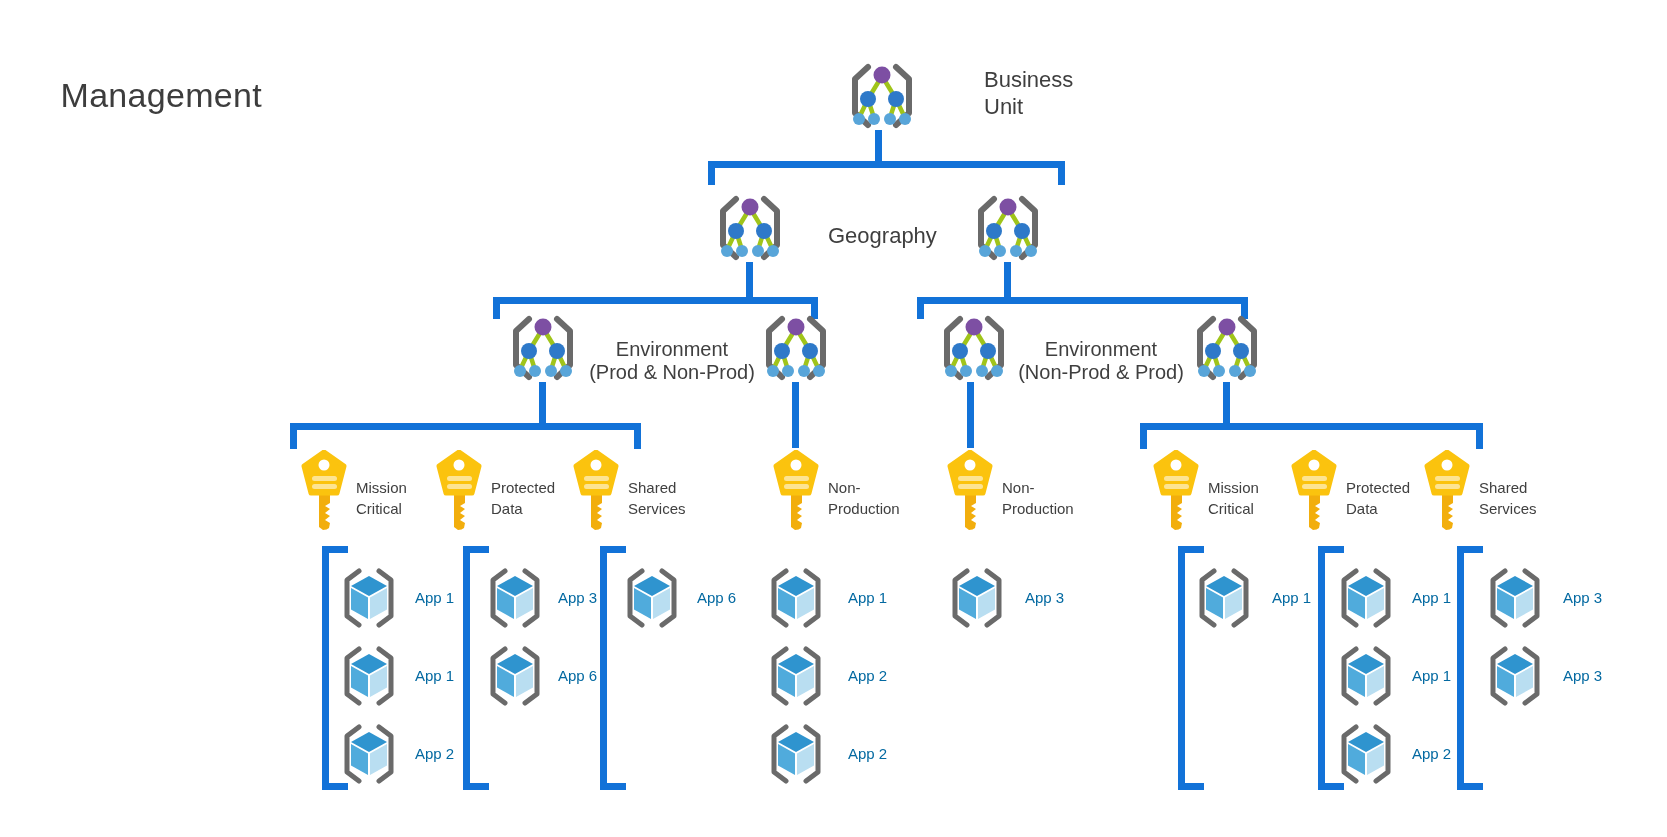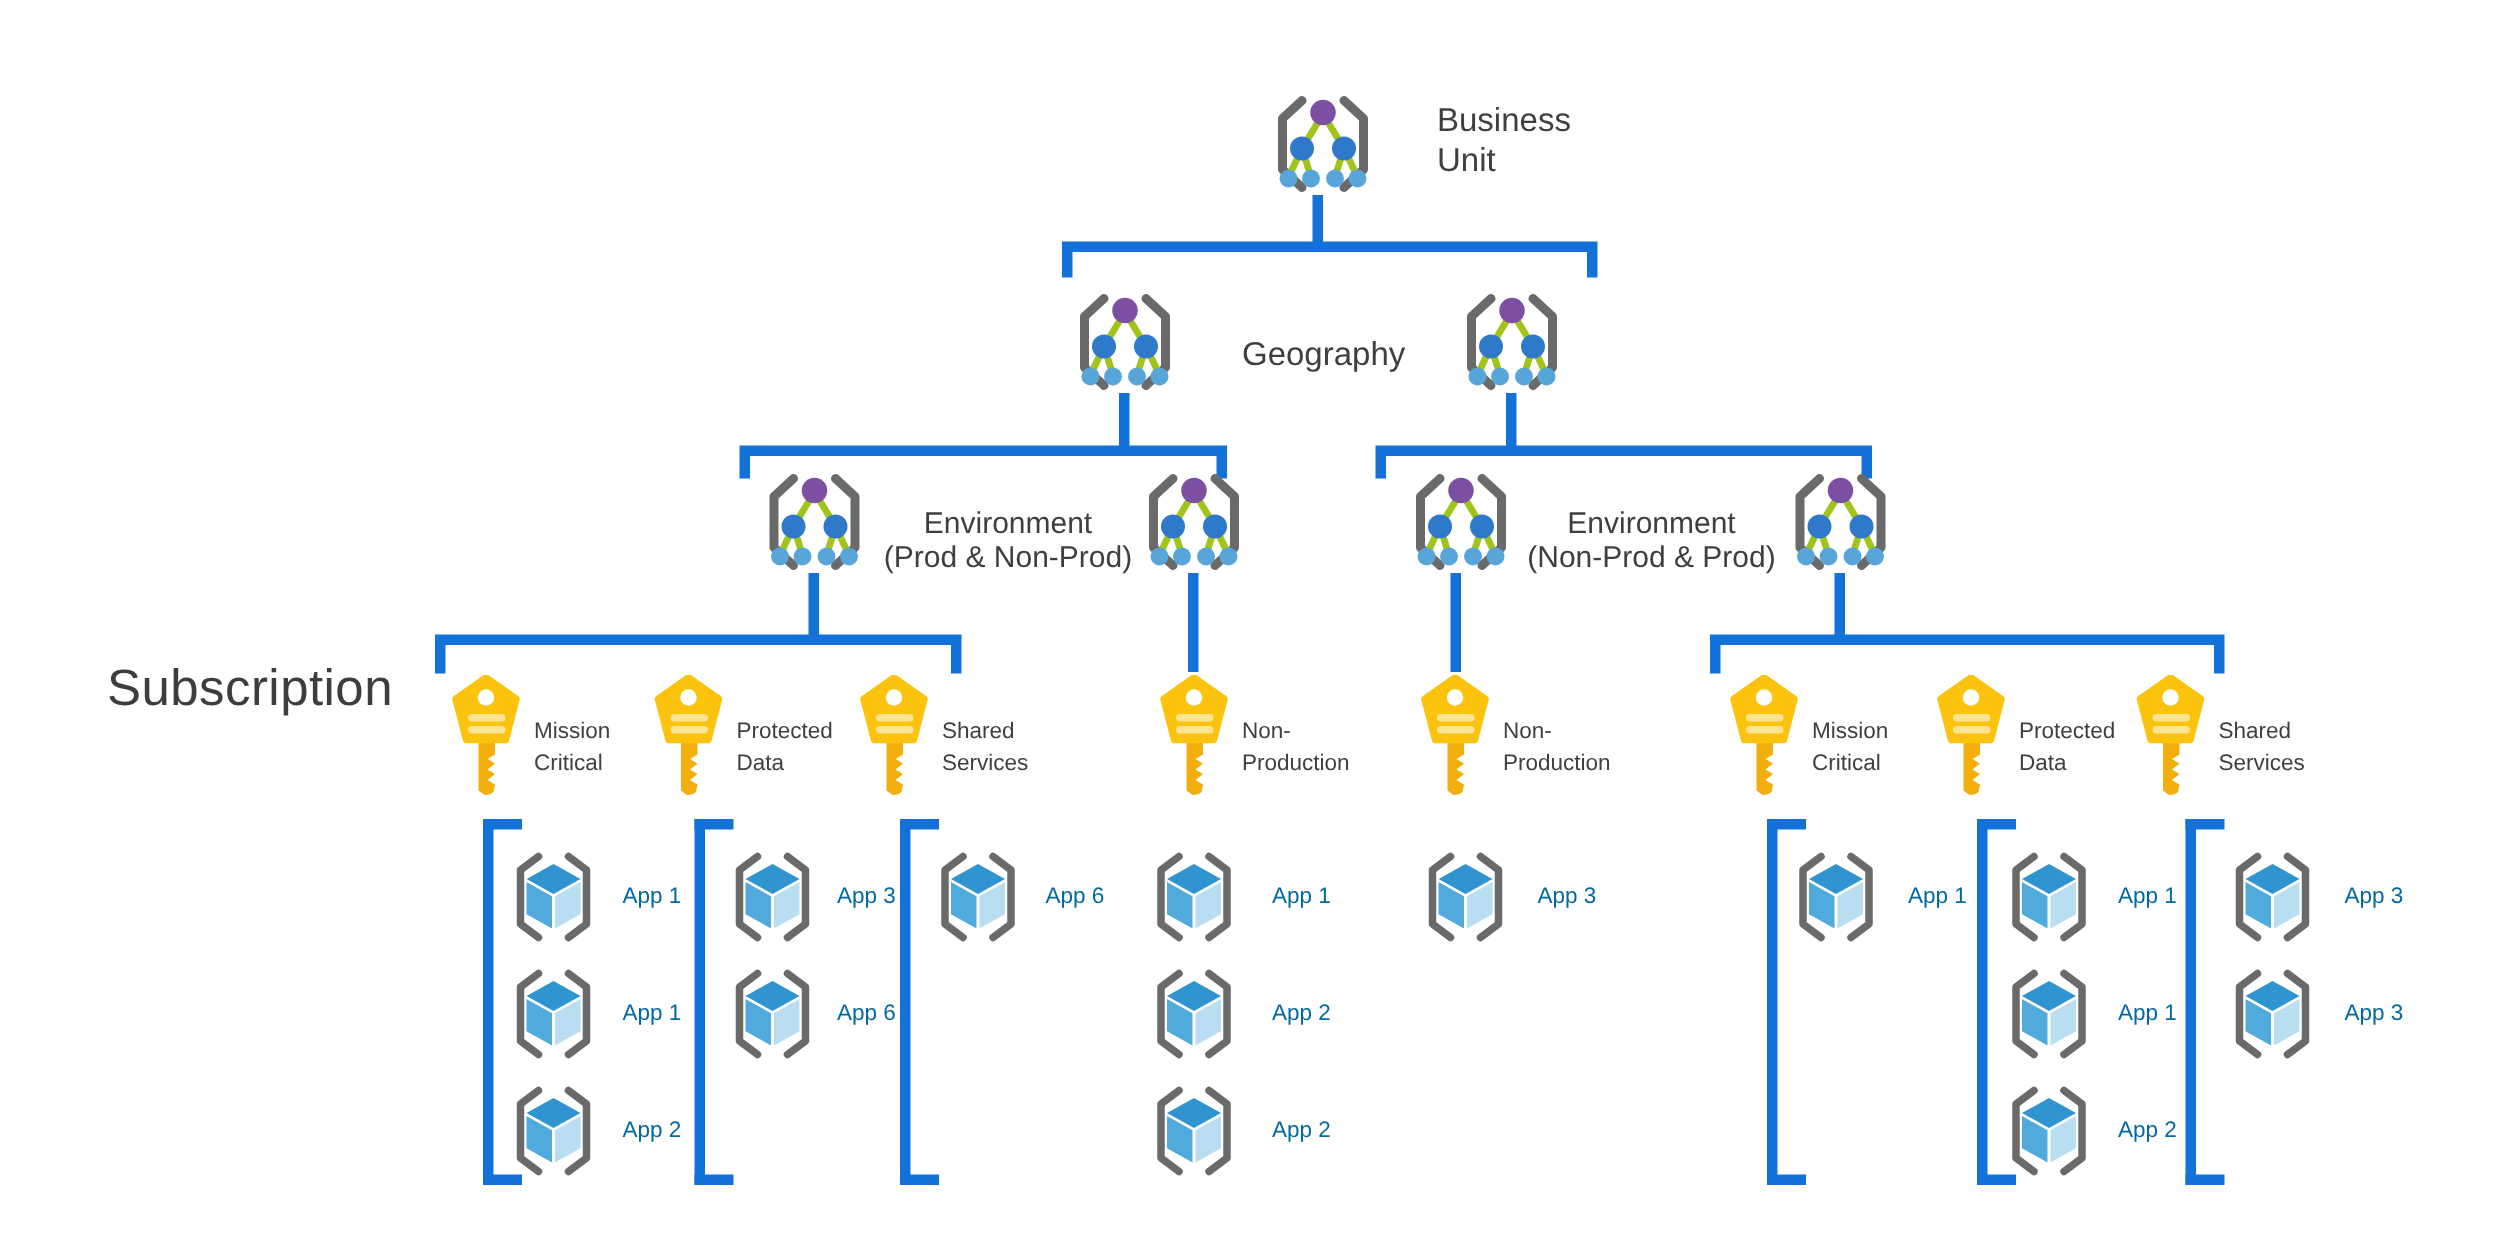--- a/index.html
+++ b/index.html
@@ -22,26 +22,24 @@
   .app-label{position:absolute;font-size:15px;color:#0369a1;line-height:18px;}
   .icon{position:absolute;}
   .rg-part{position:absolute;background:#1272d8;}
 </style>
 </head>
 <body>
 
 <div class="canvas" id="diagram">
 
   <div class="side-label" style="top:74px">
-  </div>
-  <div class="side-label" style="top:438px">
-    <span>Subscription</span>
-  </div>
-
-  <div class="node-label" style="left:958px;top:66px">
+    <span>Management</span>
+  </div>
+
+  <div class="node-label" style="left:984px;top:66px">
     <span>Business</span>
     <span>Unit</span>
   </div>
   <div class="node-label" style="left:828px;top:222px">
     <span>Geography</span>
   </div>
   <div class="env-label" style="left:552px;top:338px">
     <span>Environment</span>
     <span>(Prod &amp; Non-Prod)</span>
   </div>

